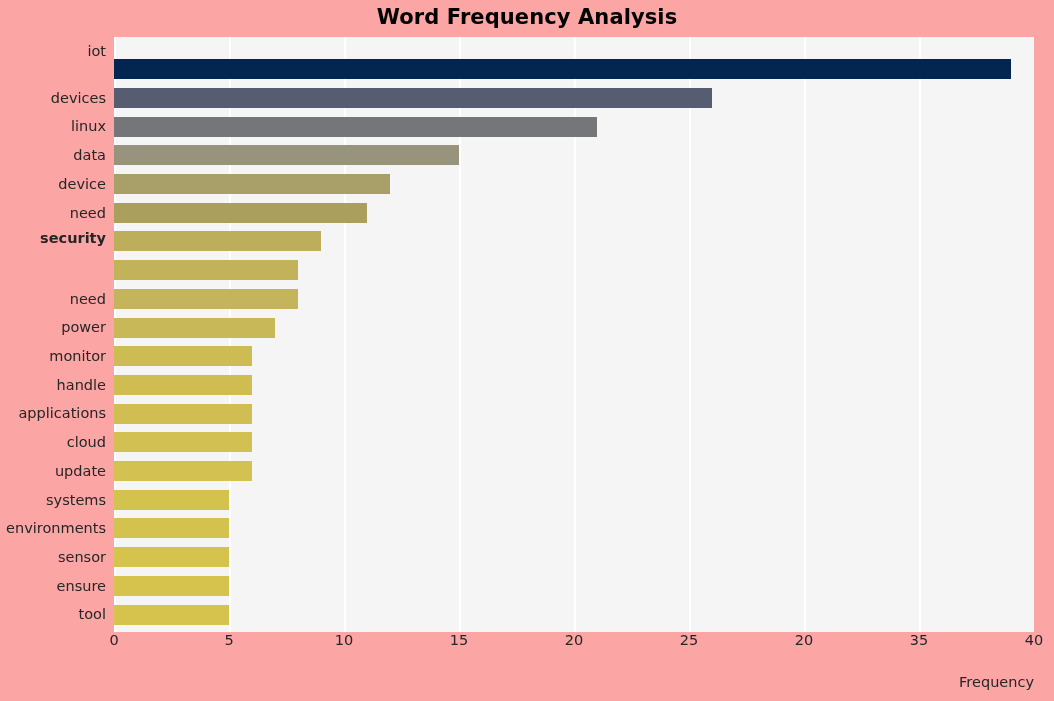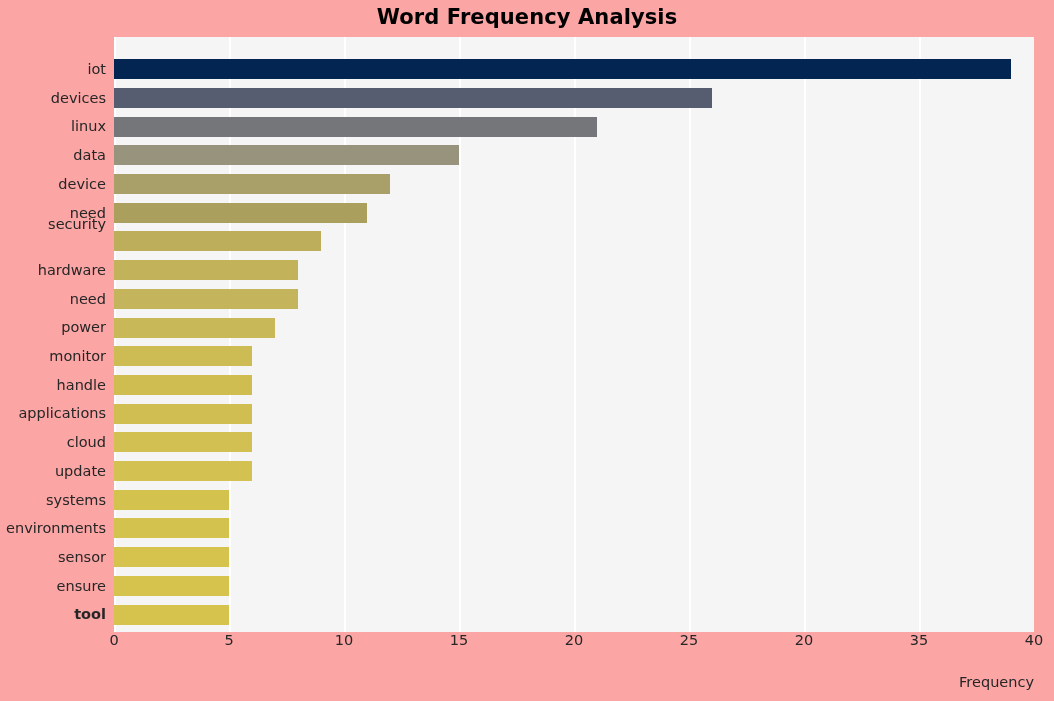--- a/index.html
+++ b/index.html
@@ -193,40 +193,39 @@
         <div class="bar-row" style="top: 534.6px; width: 920px;">
           <div class="bar" title="ensure: 5" style="width: 115px; background: rgb(213, 195, 78);"></div>
         </div>
         <div class="bar-row" style="top: 563.3px; width: 920px;">
           <div class="bar" title="tool: 5" style="width: 115px; background: rgb(213, 195, 78);"></div>
         </div>
       </div>
   </div>
 
   <div id="y-axis-labels">
-      <div class="y-label" style="top: 18px;">iot</div>
+      <div class="y-label" style="top: 0;">iot</div>
       <div class="y-label" style="top: 46.7px;">devices</div>
       <div class="y-label" style="top: 75.4px;">linux</div>
       <div class="y-label" style="top: 104.1px;">data</div>
       <div class="y-label" style="top: 132.8px;">device</div>
       <div class="y-label" style="top: 161.5px;">need</div>
-      <div class="y-label" style="top: 173px;">security</div>
-      <div class="y-label" style="top: 218.9px;">hardware</div>
+      <div class="y-label" style="top: 187px; font-weight: bold;">security</div>
       <div class="y-label" style="top: 247.6px;">need</div>
       <div class="y-label" style="top: 276.3px;">power</div>
       <div class="y-label" style="top: 305px;">monitor</div>
       <div class="y-label" style="top: 362.4px;">applications</div>
       <div class="y-label" style="top: 333.7px;">handle</div>
       <div class="y-label" style="top: 391.1px;">cloud</div>
       <div class="y-label" style="top: 419.8px;">update</div>
       <div class="y-label" style="top: 448.5px;">systems</div>
       <div class="y-label" style="top: 477.2px;">environments</div>
       <div class="y-label" style="top: 505.9px;">sensor</div>
       <div class="y-label" style="top: 534.6px;">ensure</div>
-      <div class="y-label" style="top: 563.3px; font-weight: bold;">tool</div>
+      <div class="y-label" style="top: 563.3px;">tool</div>
     </div>
 
   <div id="x-axis-ticks">
       <div class="x-tick" style="left: 0px;">0</div>
       <div class="x-tick" style="left: 115px;">5</div>
       <div class="x-tick" style="left: 230px;">10</div>
       <div class="x-tick" style="left: 345px;">15</div>
       <div class="x-tick" style="left: 460px;">20</div>
       <div class="x-tick" style="left: 575px;">25</div>
       <div class="x-tick" style="left: 690px;">20</div>

